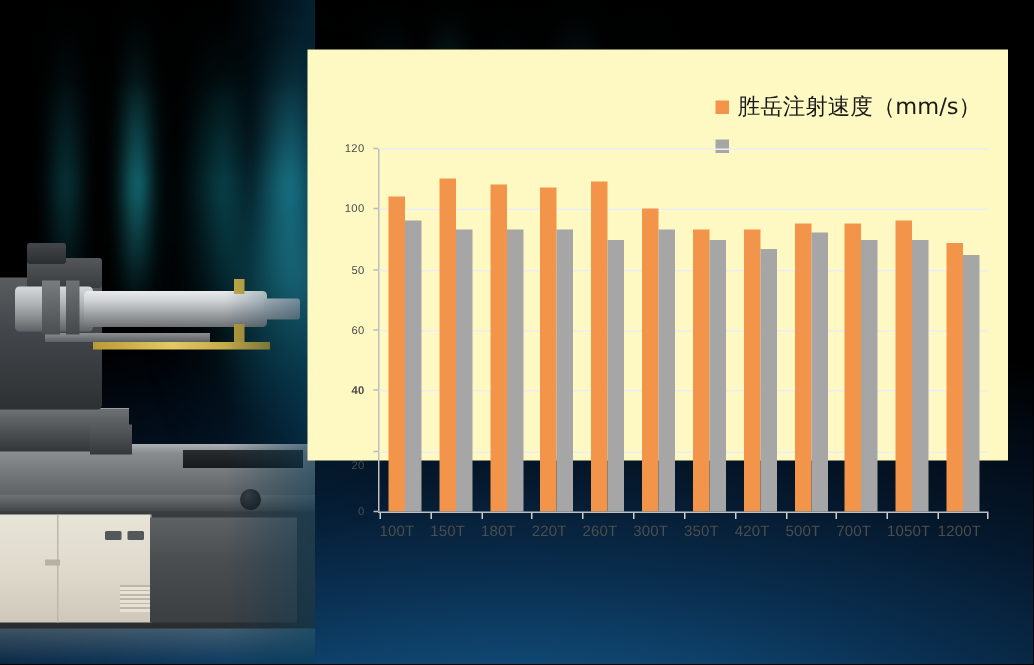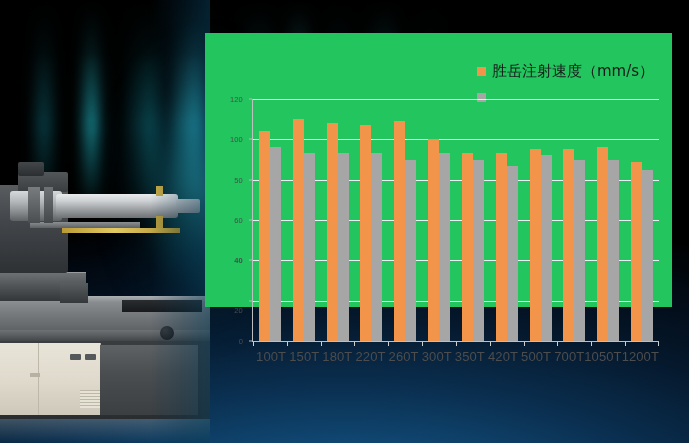--- a/index.html
+++ b/index.html
@@ -108,21 +108,21 @@
   .m-bolt1{position:absolute;left:156px;top:186px;width:7px;height:10px;background:#c7aa44;}
   .m-bolt2{position:absolute;left:156px;top:216px;width:7px;height:12px;background:#b59a3c;}
   .m-reflect{position:absolute;left:0;top:419px;width:210px;height:24px;
     background:linear-gradient(180deg,rgba(190,190,180,.30),rgba(0,0,0,0));}
   .m-fade{position:absolute;left:150px;top:0;width:60px;height:443px;
     background:linear-gradient(90deg,rgba(0,0,0,0) 0%,rgba(6,52,78,.30) 55%,rgba(8,60,88,.55) 100%);}
 
   
   #chart-panel{
     position:absolute;left:205px;top:33px;width:467px;height:274px;
-    background:#22c55e;
+    background:#fef9c3;
   }
   #legend{position:absolute;right:18px;top:28px;text-align:left;}
   .legend-row{display:flex;align-items:center;gap:6px;margin-bottom:6px;height:20px;}
   .legend-swatch{width:9px;height:9px;display:inline-block;flex:0 0 auto;}
   .legend-label{font-size:15px;color:#1a1a1a;white-space:nowrap;line-height:1;
     font-family:"DejaVu Sans","Liberation Sans",sans-serif;}
 
   #plot-wrap{position:absolute;left:14px;top:66px;width:440px;height:262px;}
   #y-axis{position:absolute;left:0;top:0;width:30px;height:242px;}
   .ytick{position:absolute;right:6px;transform:translateY(-50%);
@@ -135,21 +135,21 @@
   .group{flex:1 1 0;height:100%;display:flex;align-items:flex-end;justify-content:center;gap:0;position:relative;}
   .bar{width:11px;}
   .bar.o{background:#f2954a;}
   .bar.g{background:#a6a6a6;}
   #baseline{position:absolute;left:33px;top:242px;width:407px;height:1px;background:#bfbfbf;}
   #xticks{position:absolute;left:34px;top:243px;width:406px;height:5px;display:flex;}
   .xtick-cell{flex:1 1 0;position:relative;}
   .xtick-mark{position:absolute;left:0;top:0;width:1px;height:4px;background:#cfcfcf;}
   .xtick-mark.last{left:auto;right:0;}
   #xlabels{position:absolute;left:34px;top:250px;width:406px;display:flex;}
-  .xlabel{flex:1 1 0;text-align:right;font-size:13px;color:#4d4d4d;letter-spacing:.1px;}
+  .xlabel{flex:1 1 0;text-align:left;font-size:10px;color:#4d4d4d;letter-spacing:.1px;}
 </style>
 </head>
 <body>
 
 <div id="stage">
 
   <div class="bg-base"></div>
   <div class="bg-streaks"></div>
   <div class="bg-topdark"></div>
   <div class="bg-rightdark"></div>

